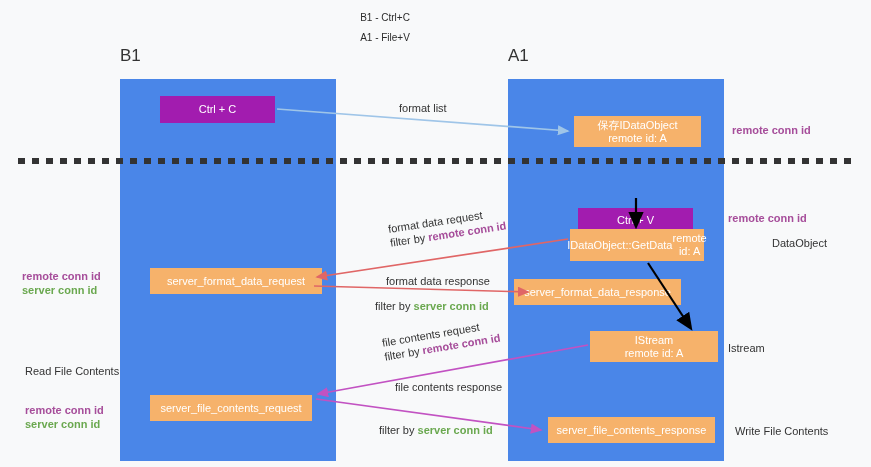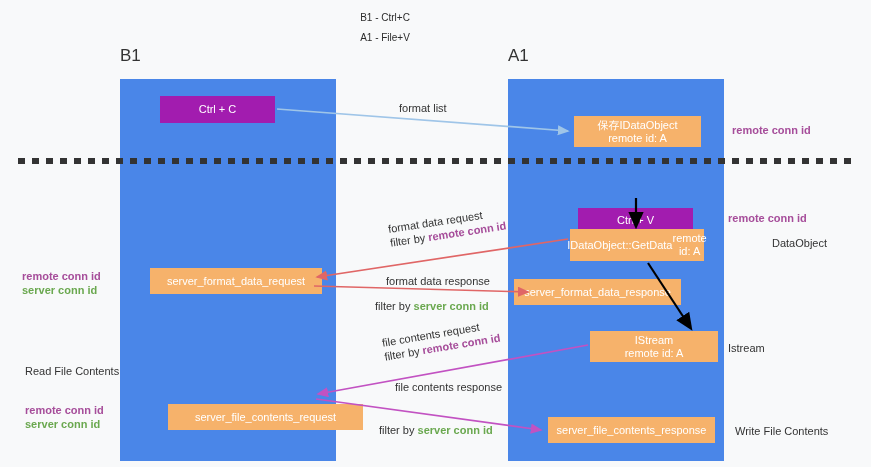--- a/index.html
+++ b/index.html
@@ -78,21 +78,21 @@
 
   <div class="box orange" style="left:514px;top:279px;width:167px;height:26px;">
     <span>server_format_data_response</span>
   </div>
 
   <div class="box orange" style="left:590px;top:331px;width:128px;height:31px;flex-direction:column;">
     <span>IStream</span>
     <span>remote id: A</span>
   </div>
 
-  <div class="box orange" style="left:150px;top:404px;width:195px;height:26px;margin-left:18px;">
+  <div class="box orange" style="left:150px;top:395px;width:162px;height:26px;">
     <span>server_file_contents_request</span>
   </div>
 
   <div class="box orange" style="left:548px;top:417px;width:167px;height:26px;justify-content:center;">
     <span>server_file_contents_response</span>
   </div>
 
   <svg class="ovl">
     <defs>
       <marker id="ah-blue" markerWidth="7" markerHeight="7" refX="6" refY="3" orient="auto">

